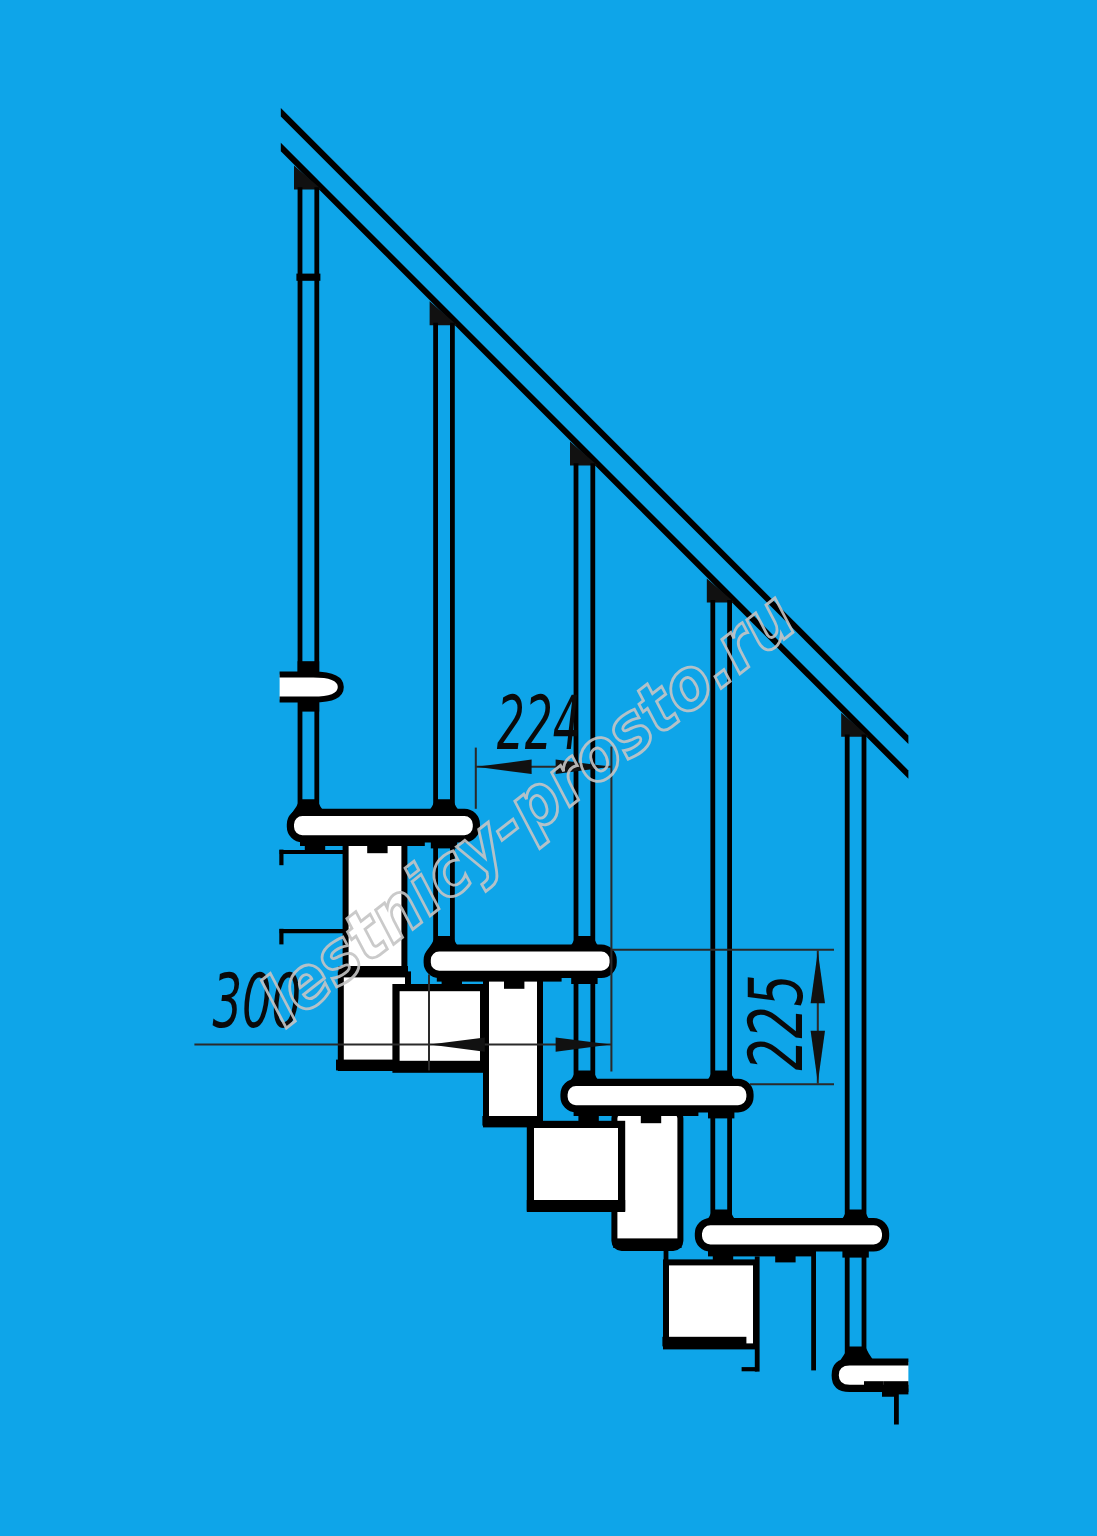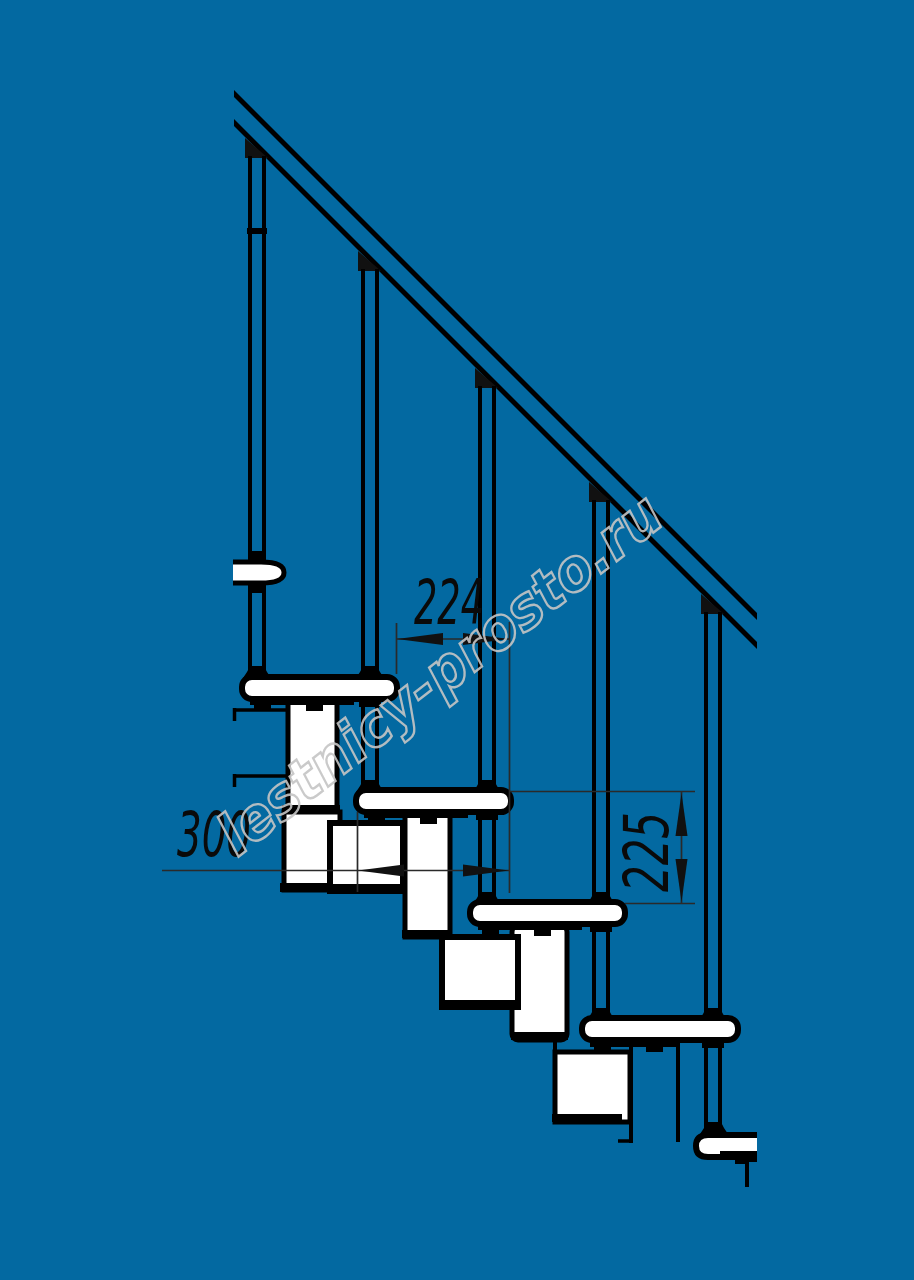--- a/index.html
+++ b/index.html
@@ -5,21 +5,21 @@
   html, body {
     margin: 0;
     padding: 0;
     background: #ffffff;
     font-family: "DejaVu Sans", sans-serif;
   }
   .page {
     position: relative;
     width: 914px;
     height: 1280px;
-    background: #0369a1;
+    background: #0ea5e9;
     overflow: hidden;
   }
   svg.drawing {
     display: block;
     width: 914px;
     height: 1280px;
   }
   .solid   { fill: #000000; }
   .part    { fill: #ffffff; stroke: #000000; }
   .thick6  { stroke-width: 6; }

